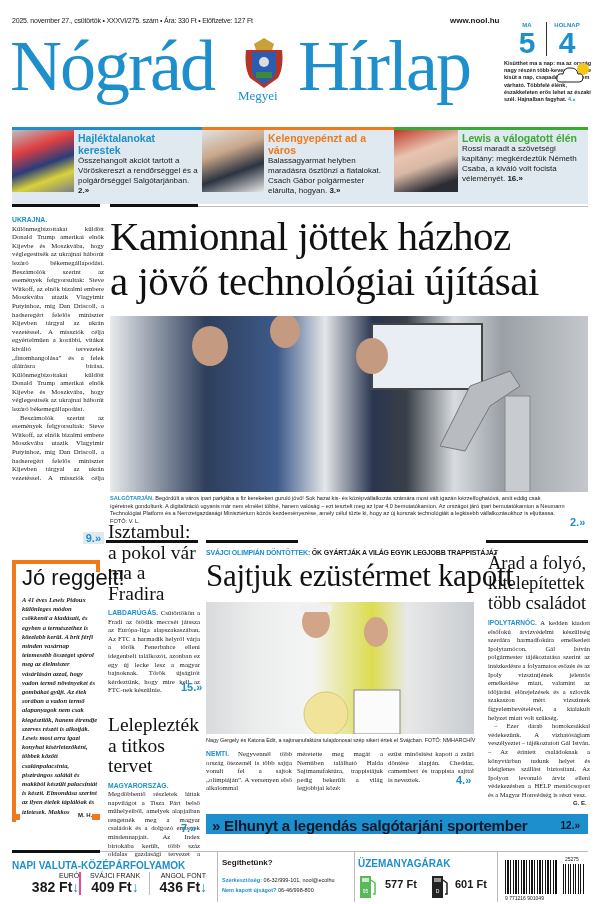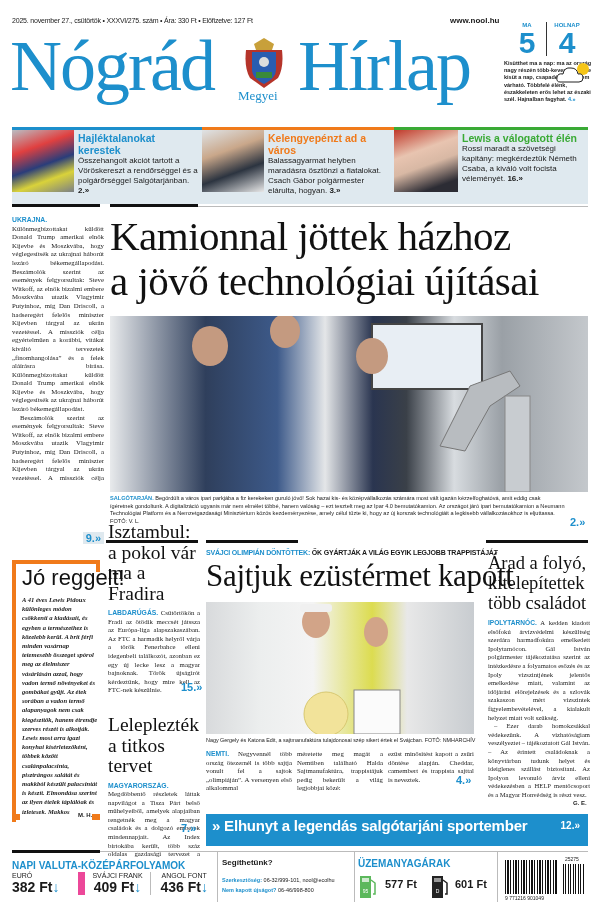--- a/index.html
+++ b/index.html
@@ -184,30 +184,30 @@
 <div class="abs" style="left:488px;top:553px;width:102px">
   <div class="head-serif" style="font-size:18.5px;line-height:20px">Árad a folyó, kitelepítettek több családot</div>
   <div class="body-serif" style="margin-top:6px;font-size:6.6px;line-height:8.6px">
     <span class="kicker">IPOLYTARNÓC.</span>
     <span>A kedden kiadott elsőfokú árvízvédelmi készültség szerdára harmadfokúra emelkedett Ipolytarnócon. Gál István polgármester tájékoztatása szerint az intézkedésre a folyamatos esőzés és az Ipoly vízszintjének jelentős emelkedése miatt, valamint az időjárási előrejelzések és a szlovák szakaszon mért vízszintek figyelembevételével, a kialakult helyzet miatt volt szükség.</span>
     <span style="display:block;text-indent:6px">– Ezer darab homokzsákkal védekezünk. A vízhatóságiam veszélyeztet – tájékoztatott Gál István. – Az érintett családoknak a könyvtárban tudunk helyet és ideiglenes szállást biztosítani. Az Ipolyon levonuló árvíz elleni védekezésben a HELP mentőcsoport és a Magyar Honvédség is részt vesz.</span>
   </div>
 </div>
 <div class="abs" style="left:573px;top:800px;font-size:6px;font-weight:bold">G. E.</div>
 
-<div class="abs" style="left:206px;top:814px;width:382px;height:32px;background:#1d8fcc;color:#ffffff">
+<div class="abs" style="left:206px;top:814px;width:382px;height:20px;background:#1d8fcc;color:#0f172a">
   <span class="abs" style="left:6px;top:3px;font-size:15px;font-weight:bold;white-space:nowrap;letter-spacing:-0.2px">» Elhunyt a legendás salgótarjáni sportember</span>
   <span class="abs" style="right:8px;top:6px;font-size:10px;font-weight:bold">12.»</span>
 </div>
 
 <div class="abs rule-thick" style="left:12px;top:850px;width:88px"></div>
 <div class="abs rule-thin" style="left:100px;top:851px;width:488px"></div>
 <div class="abs" style="left:12px;top:860px;font-size:10px;font-weight:bold;color:#1d8fcc">NAPI VALUTA-KÖZÉPÁRFOLYAMOK</div>
 <div class="abs" style="left:12px;top:872px;width:205px;display:flex">
-  <div style="flex:1;text-align:left;border-right:7px solid #ec4899">
+  <div style="flex:1;text-align:right;border-right:2px solid #ec4899">
     <div style="font-size:7px">EURÓ</div>
     <div style="font-size:14px;font-weight:900"><span>382 Ft</span><span style="color:#1d8fcc">↓</span></div>
   </div>
   <div style="flex:1;text-align:center;border-right:1px solid #bbb">
     <div style="font-size:7px">SVÁJCI FRANK</div>
     <div style="font-size:14px;font-weight:700"><span>409 Ft</span><span style="color:#1d8fcc">↓</span></div>
   </div>
   <div style="flex:1;text-align:center">
     <div style="font-size:7px">ANGOL FONT</div>
     <div style="font-size:14px;font-weight:900"><span>436 Ft</span><span style="color:#1d8fcc">↓</span></div>

